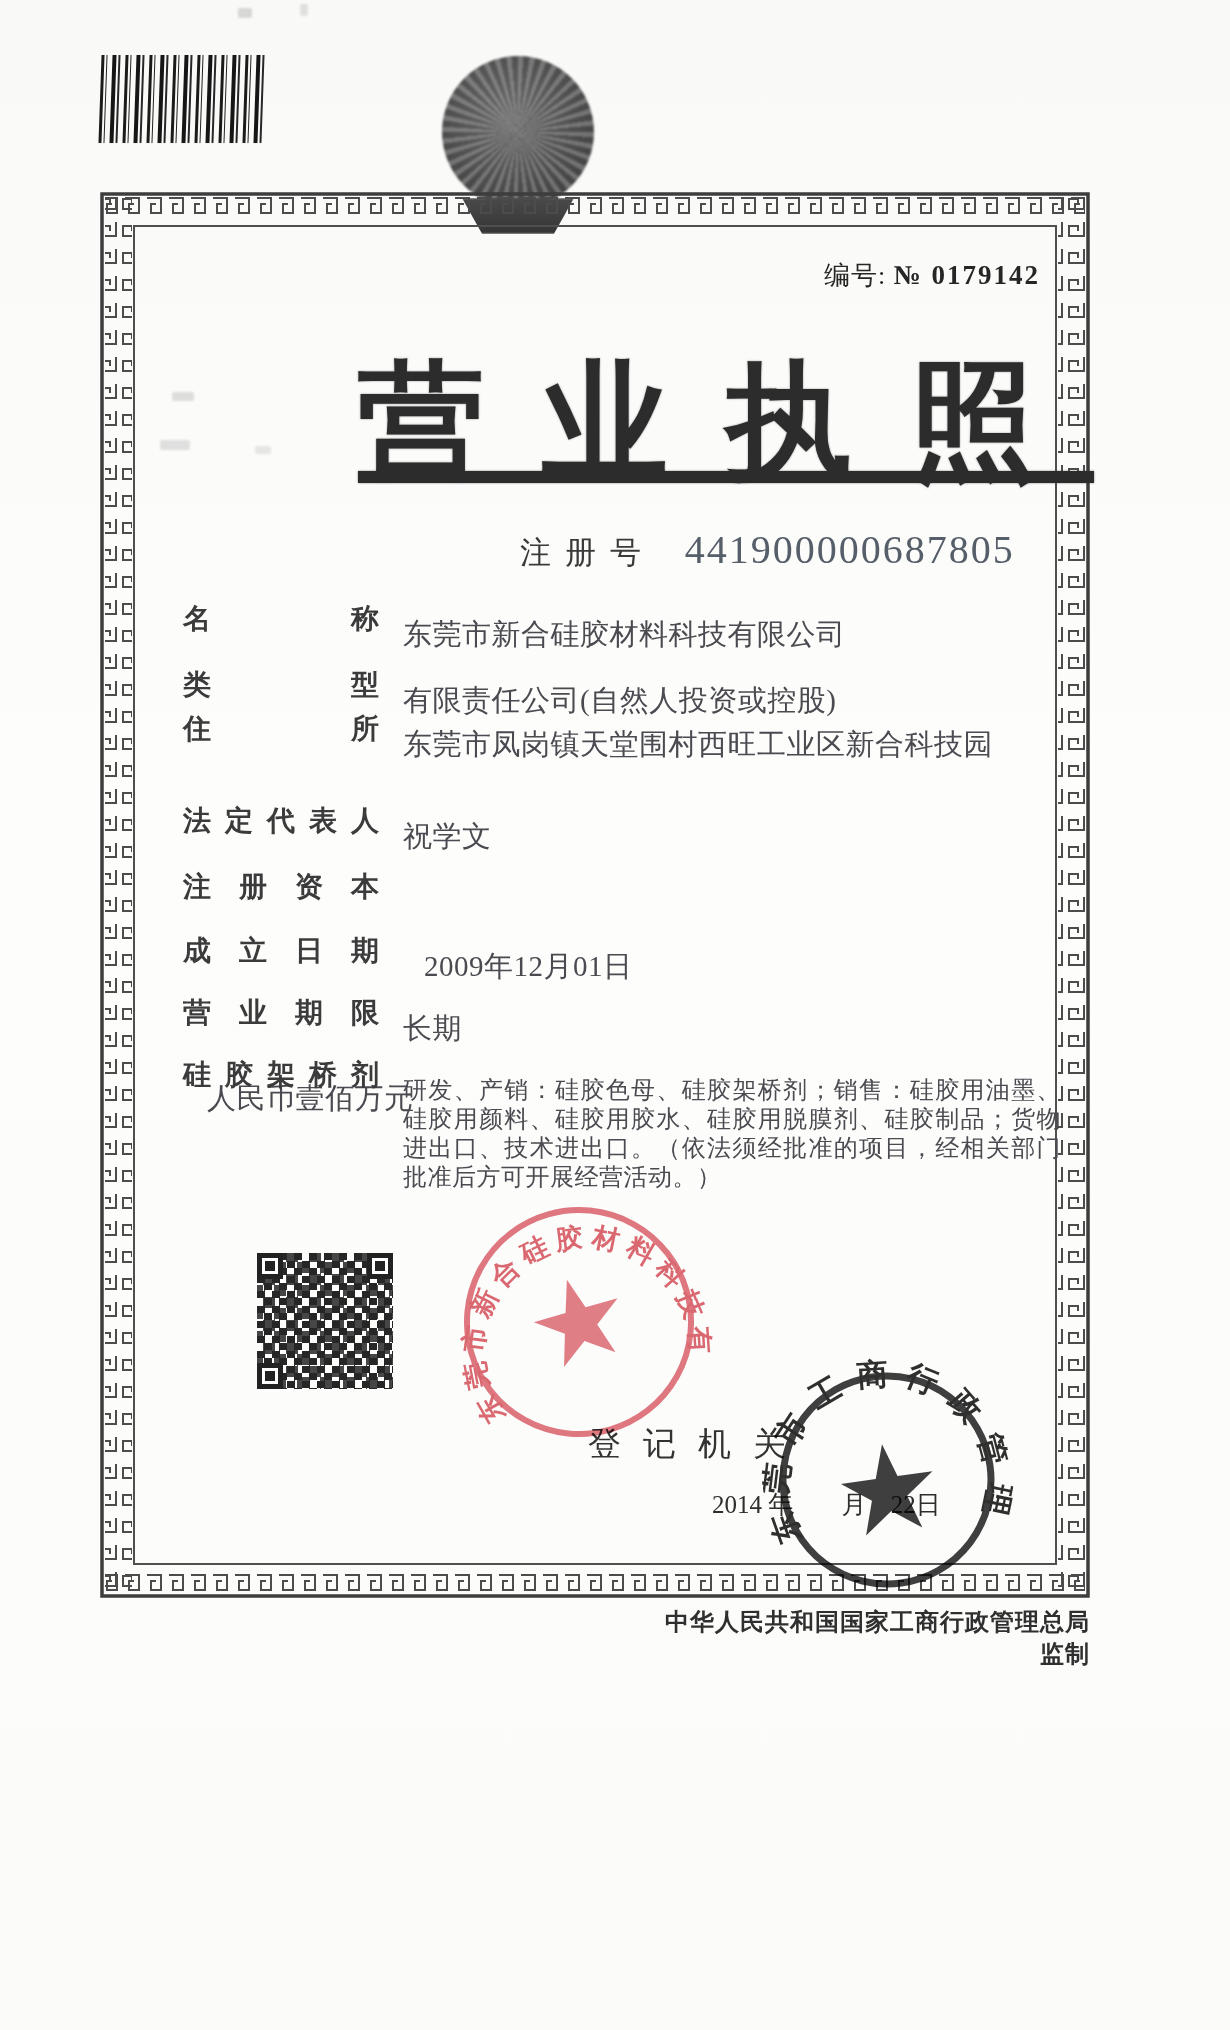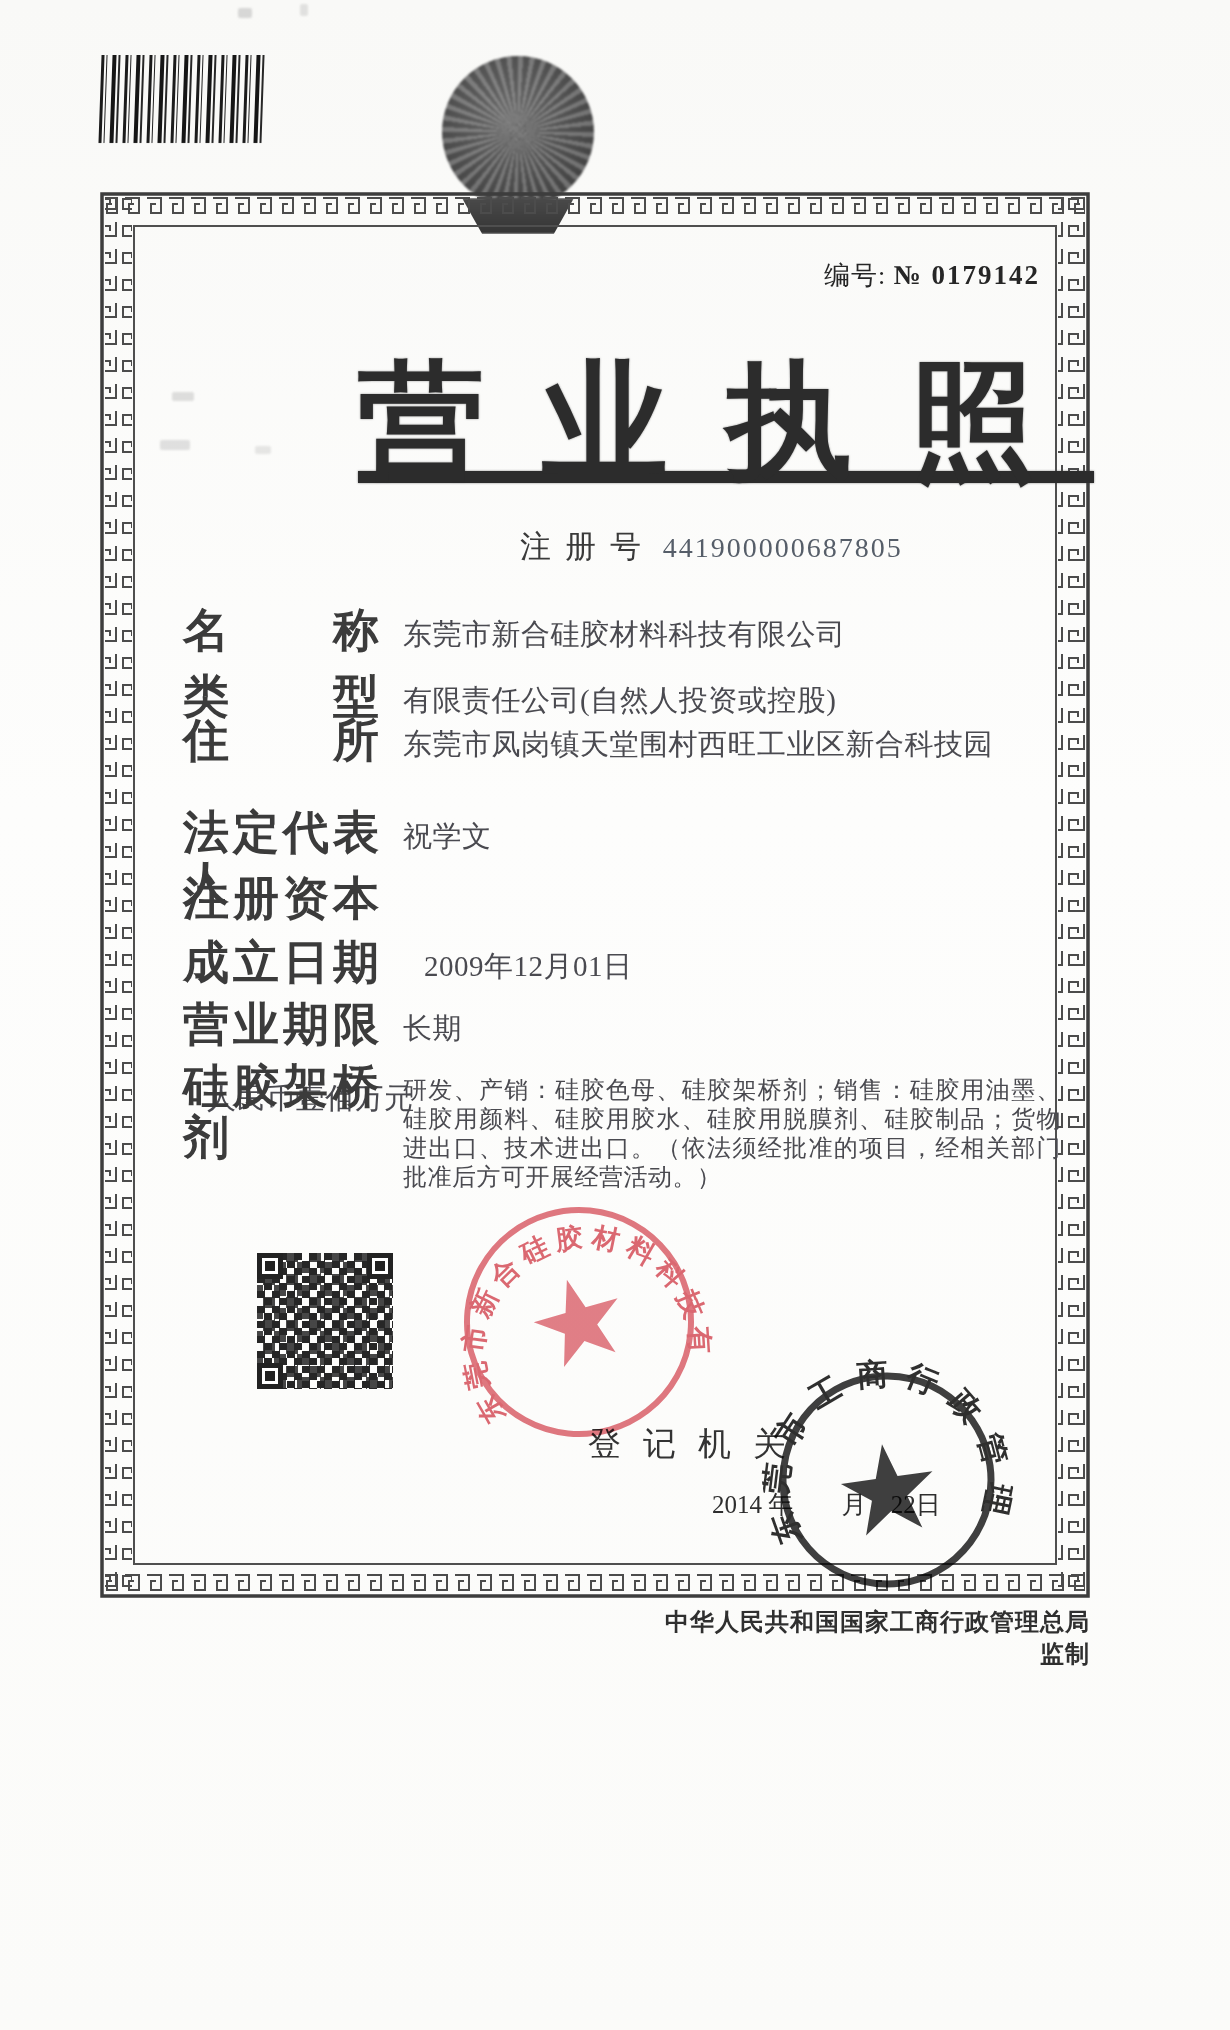--- a/index.html
+++ b/index.html
@@ -54,25 +54,25 @@
     text-align:center; font-family:"DejaVu Sans","Liberation Sans",sans-serif;
     font-size:126px; font-weight:900; letter-spacing:58px; padding-left:58px;
     box-sizing:border-box; color:#2c2c2c;
     text-shadow:0 0 2px rgba(60,60,60,.6);
     text-decoration:underline;
   }
   .regno{
     position:absolute; top:526px; left:520px; z-index:2; font-size:31px; color:#3a3a3a;
   }
   .regno .lbl{letter-spacing:14px; font-weight:500;}
-  .regno .val{letter-spacing:2px; color:#565e69; font-size:28px;text-align:right;}
+  .regno .val{margin-left:22px; letter-spacing:2px; color:#565e69; font-size:40px;text-align:right;}
   .row{position:absolute; left:183px; width:900px; display:flex; z-index:2;}
   .row .lbl{
-    width:196px; flex:0 0 196px; font-size:46px; font-weight:600; color:#3b3b3b;
-    text-align:justify; text-align-last:justify; line-height:1.1;
+    width:196px; flex:0 0 196px; font-size:28px; font-weight:600; color:#3b3b3b;
+    text-align:justify; text-align-last:justify; line-height:1.1;font-family:Liberation Mono, monospace;
   }
   .row .val{
     margin-left:24px; padding-top:9px; font-size:29px; color:#4a4a50; letter-spacing:.5px;
   }
   .r1{top:606px;} .r2{top:672px;} .r3{top:716px;} .r4{top:808px;}
   .r5{top:874px;flex-direction:column;} .r6{top:938px;gap:21px;} .r7{top:1000px;} .r8{top:1062px;}
   .r8 .val{font-size:24px; line-height:29px; width:658px; padding-top:14px; text-align:justify;}
   
   .qr{
     position:absolute; left:257px; top:1253px; width:136px; height:136px; z-index:2;

